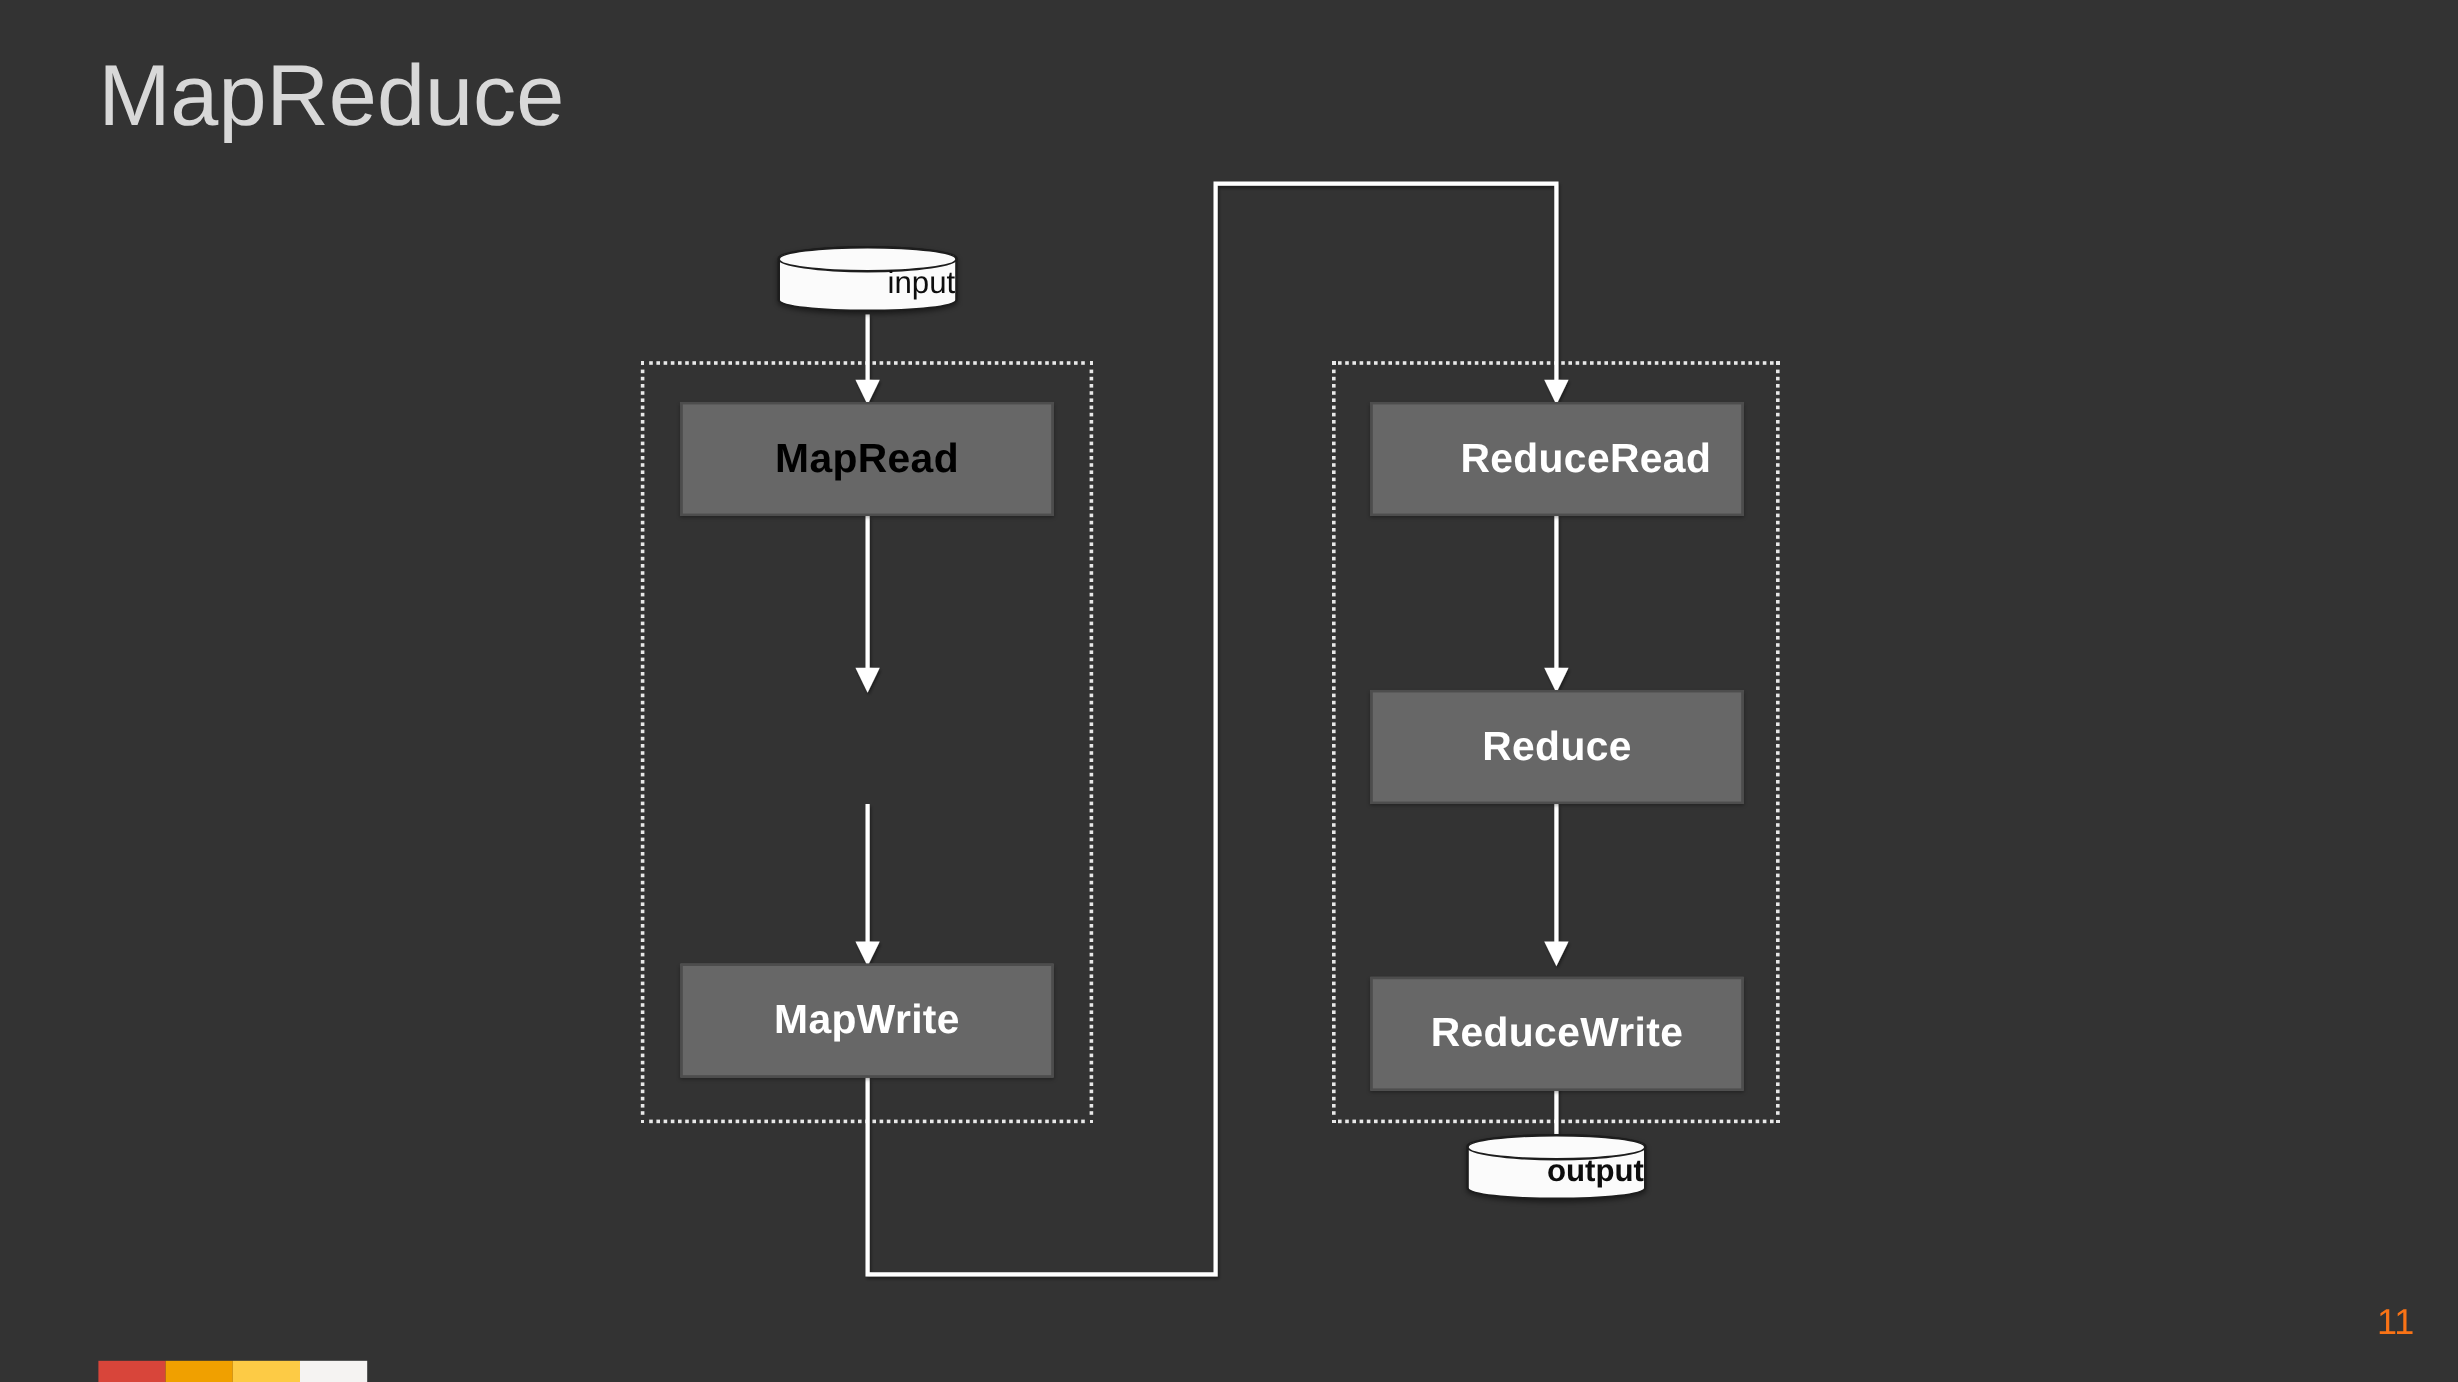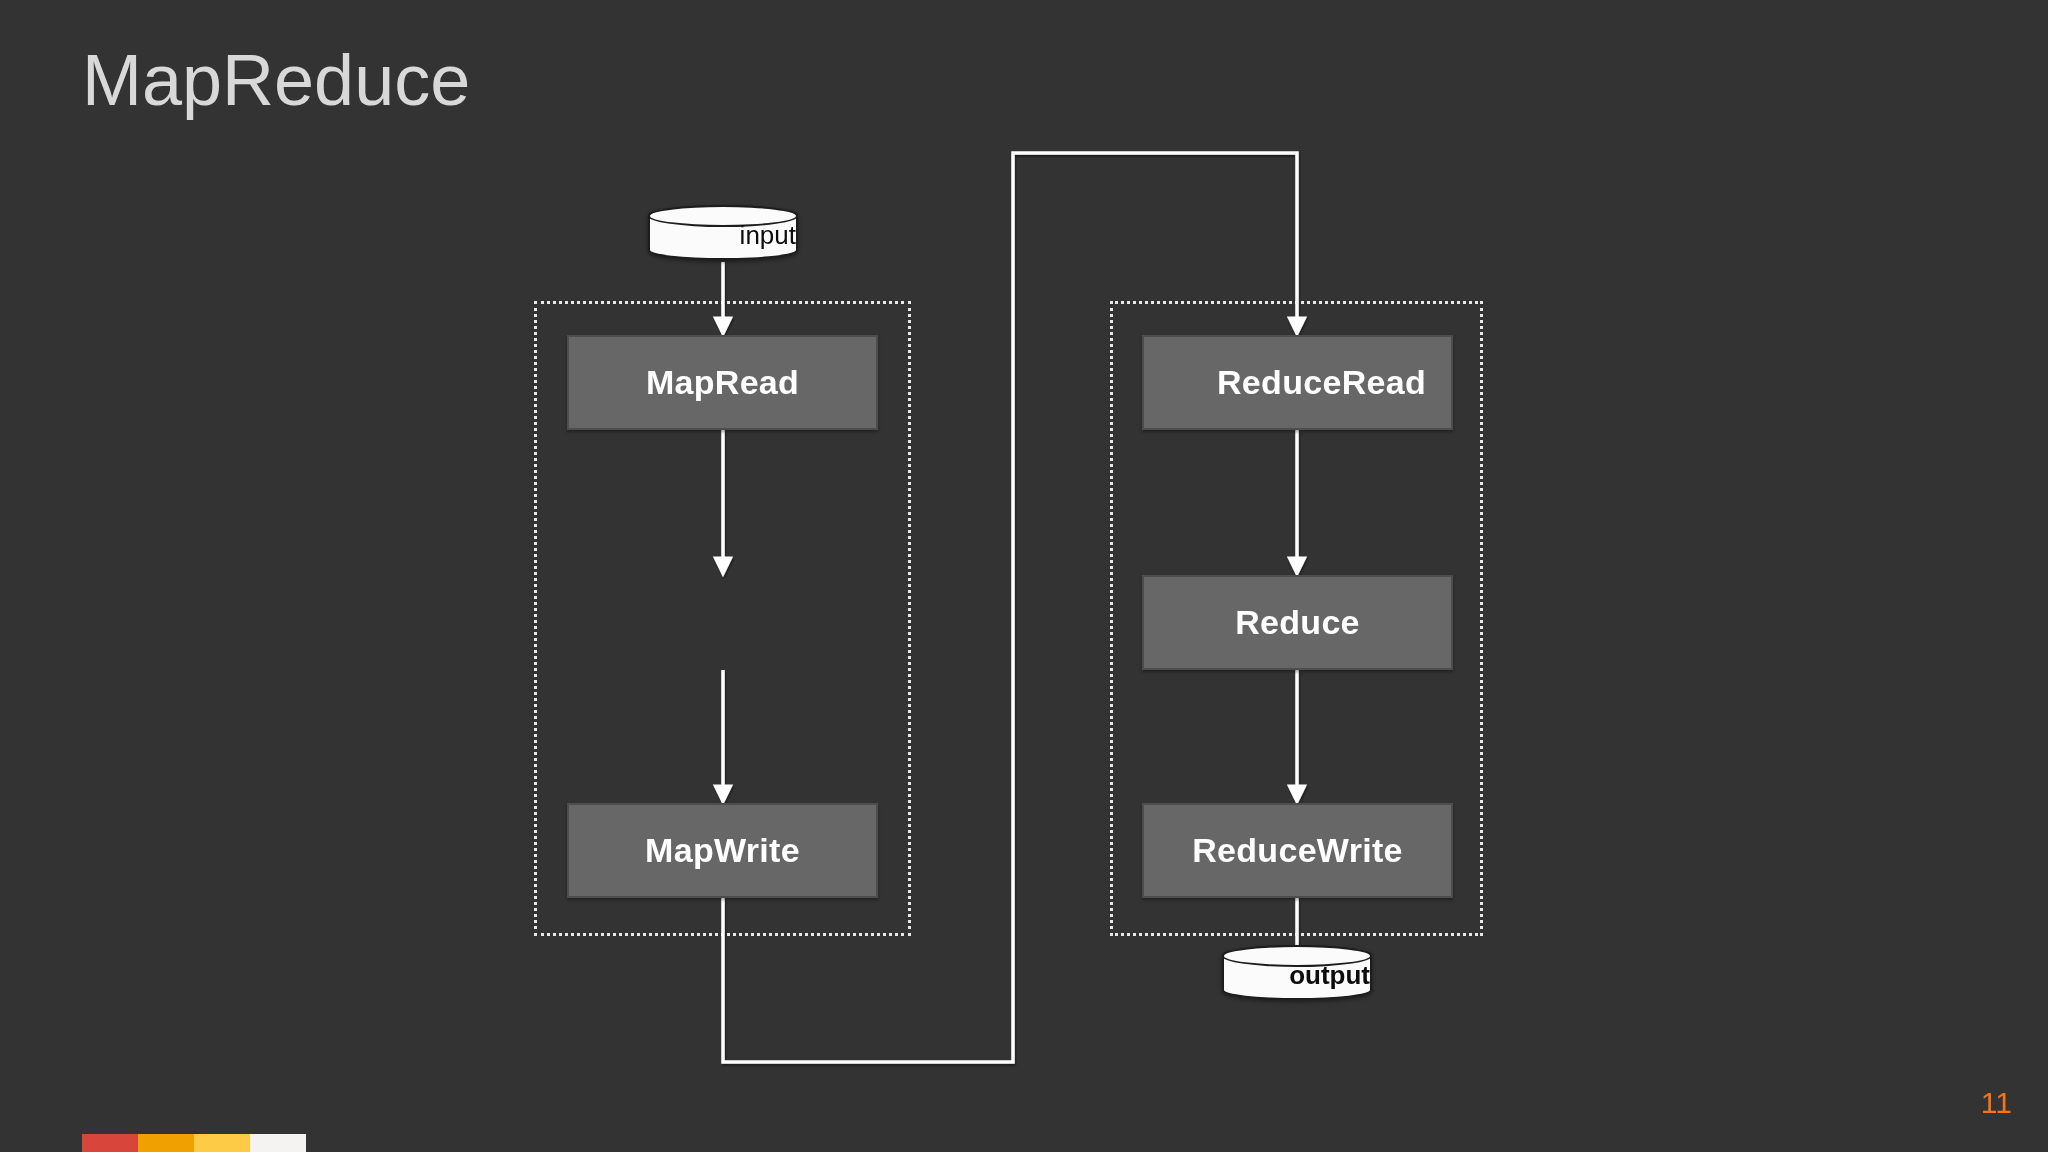--- a/index.html
+++ b/index.html
@@ -126,26 +126,26 @@
       <path d="M723,898 L723,1062 L1013,1062 L1013,153 L1297,153 L1297,326" marker-end="url(#arrowhead)"></path>
 
       <line x1="1297" y1="430" x2="1297" y2="566" marker-end="url(#arrowhead)"></line>
 
       <line x1="1297" y1="670" x2="1297" y2="794" marker-end="url(#arrowhead)"></line>
 
       <line x1="1297" y1="898" x2="1297" y2="968" marker-end="url(#arrowhead)"></line>
     </g>
   </svg>
 
-  <div id="box-mapread" class="proc-box" style="background: rgb(103, 103, 103); color: #ffffff;">MapRead</div>
+  <div id="box-mapread" class="proc-box" style="background: rgb(103, 103, 103); color: #000000;">MapRead</div>
   <div id="box-mapwrite" class="proc-box" style="background: rgb(103, 103, 103); color: rgb(255, 255, 255);">MapWrite</div>
 
   <div id="box-reduceread" class="proc-box" style="background: rgb(103, 103, 103); color: rgb(255, 255, 255); padding-left: 48px;">ReduceRead</div>
   <div id="box-reduce" class="proc-box" style="background: rgb(103, 103, 103); color: rgb(255, 255, 255);">Reduce</div>
-  <div id="box-reducewrite" class="proc-box" style="background: rgb(103, 103, 103); color: rgb(255, 255, 255);">ReduceWrite</div>
+  <div id="box-reducewrite" class="proc-box" style="background: rgb(103, 103, 103); color: rgb(255, 255, 255); margin-top: 11px;">ReduceWrite</div>
 
   <div id="cyl-input" class="cylinder">
     <span class="cyl-label">input</span>
   </div>
   <div id="cyl-output" class="cylinder">
     <span class="cyl-label">output</span>
   </div>
 
   <div id="accent-bar">
     <div class="seg" style="background: rgb(216, 69, 58); width: 56px;"></div>

